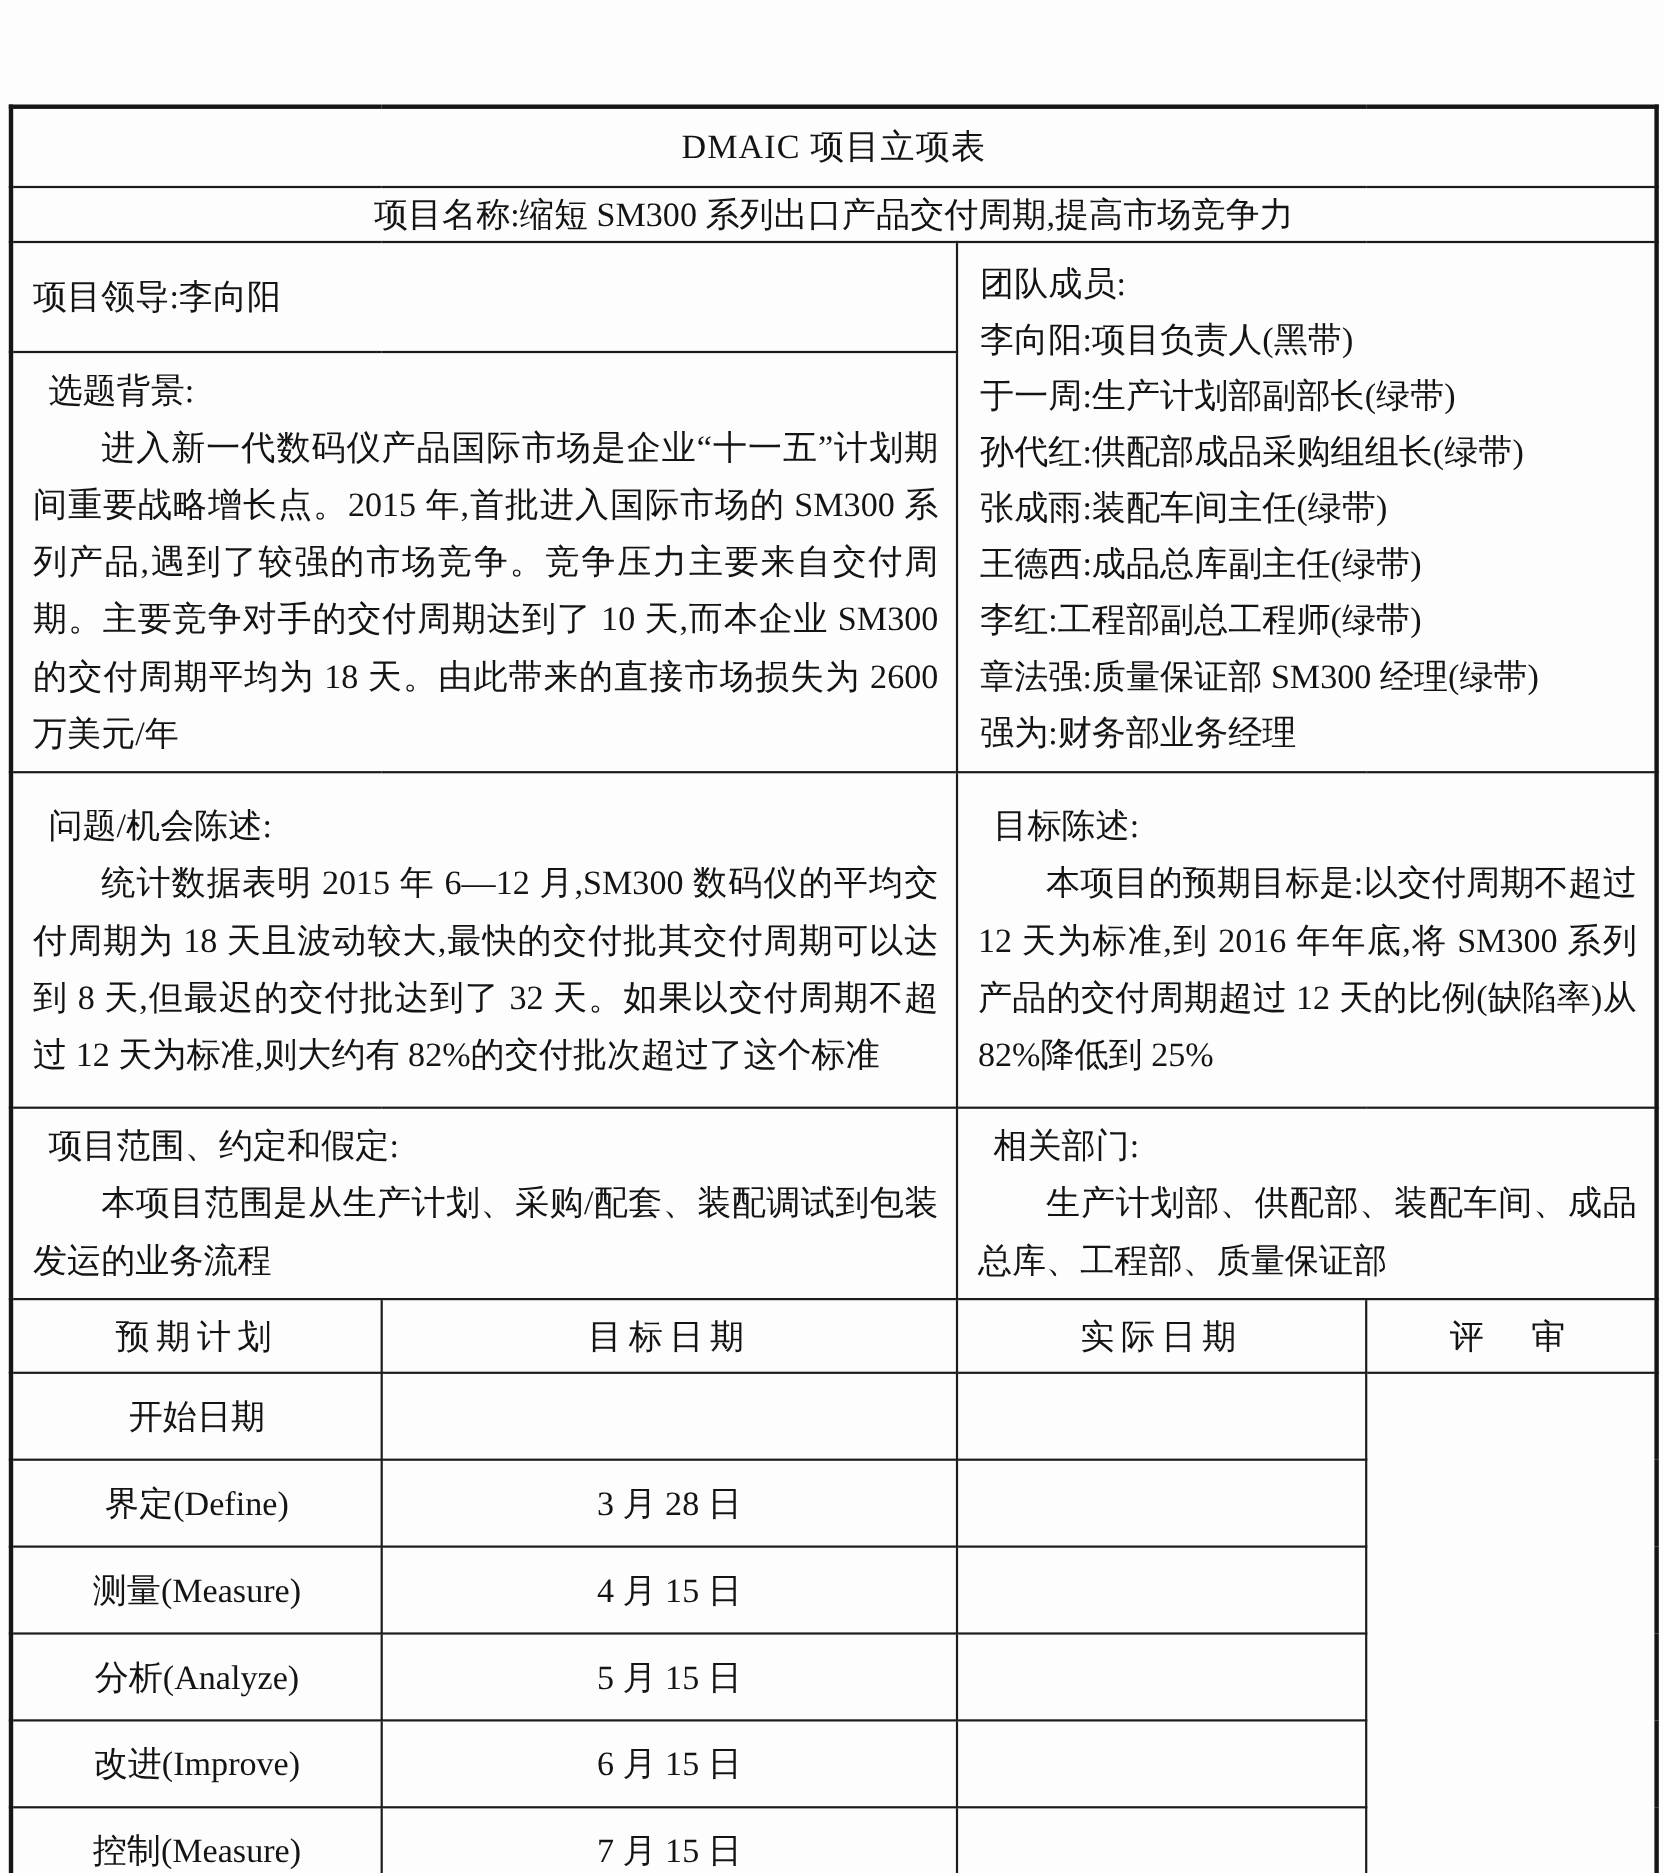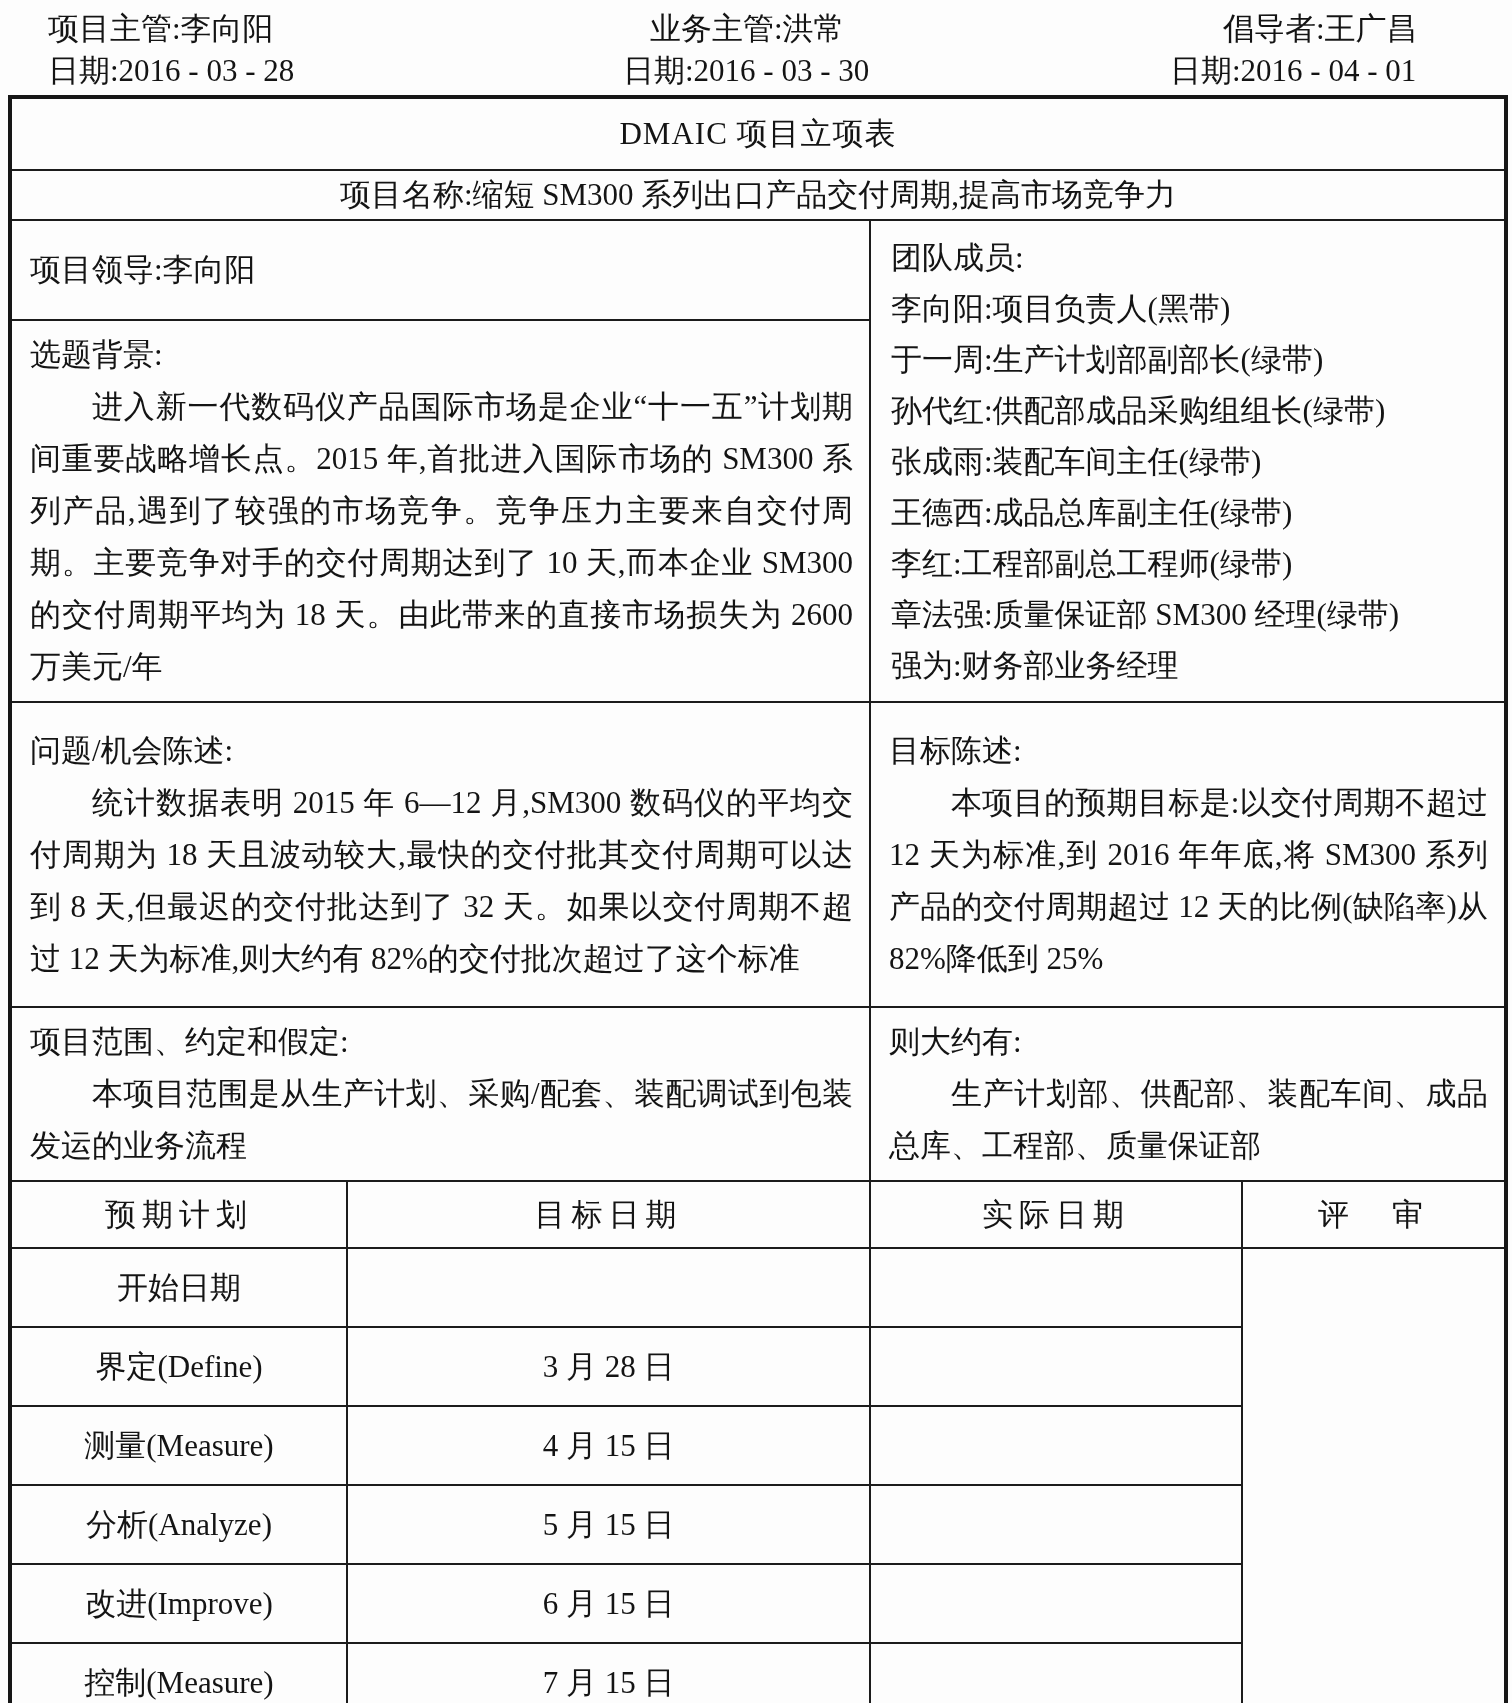--- a/index.html
+++ b/index.html
@@ -45,48 +45,34 @@
   tr.r-background td.cell-left { height: 365px; }
   tr.r-problem td { height: 305px; }
   tr.r-scope   td { height: 160px; }
   tr.r-plan-header td { height: 67px; }
   tr.r-plan    td { height: 79px; }
 
   .cell-title { text-align: center; font-size: 33px; letter-spacing: 1px; }
   .cell-name  { text-align: center; font-size: 31px; }
 
   .cell-block { padding: 8px 16px 8px 18px; vertical-align: middle; }
-  .blk-label  { line-height: 52px; }
+  .blk-label  { line-height: 52px; margin-left: 14px; }
   .blk-para   { line-height: 52px; text-indent: 2em; text-align: justify; }
 
   .cell-team  { padding: 6px 10px 6px 20px; }
   .team-label, .team-line { line-height: 51px; white-space: nowrap; }
 
   .cell-center { text-align: center; }
   .plan-head   { letter-spacing: 6px; }
 </style>
 </head>
 <body>
 
 <div class="page">
 
-  <div class="sig-row">
-    <div class="sig-block sig-1">
-      <div class="sig-role">项目主管:李向阳</div>
-      <div class="sig-date">日期:2016 - 03 - 28</div>
-    </div>
-    <div class="sig-block sig-2">
-      <div class="sig-role">业务主管:洪常</div>
-      <div class="sig-date">日期:2016 - 03 - 30</div>
-    </div>
-    <div class="sig-block sig-3">
-      <div class="sig-role">倡导者:王广昌</div>
-      <div class="sig-date">日期:2016 - 04 - 01</div>
-    </div>
-  </div>
 
   <table class="form-table">
     <colgroup>
       <col style="width:337px">
         <col style="width:523px">
         <col style="width:372px">
         <col style="width:264px">
     </colgroup>
 
     <tbody>
@@ -130,21 +116,21 @@
         <div class="blk-para">本项目的预期目标是:以交付周期不超过 12 天为标准,到 2016 年年底,将 SM300 系列产品的交付周期超过 12 天的比例(缺陷率)从 82%降低到 25%</div>
       </td>
     </tr>
 
     <tr class="r-scope">
       <td colspan="2" class="cell-block">
         <div class="blk-label">项目范围、约定和假定:</div>
         <div class="blk-para">本项目范围是从生产计划、采购/配套、装配调试到包装发运的业务流程</div>
       </td>
       <td colspan="2" class="cell-block">
-        <div class="blk-label">则大约有:</div>
+        <div class="blk-label">相关部门:</div>
         <div class="blk-para">生产计划部、供配部、装配车间、成品总库、工程部、质量保证部</div>
       </td>
     </tr>
 
     <tr class="r-plan-header">
       <td class="cell-center plan-head">预期计划</td>
       <td class="cell-center plan-head">目标日期</td>
       <td class="cell-center plan-head">实际日期</td>
       <td class="cell-center plan-head">评　审</td>
     </tr>

